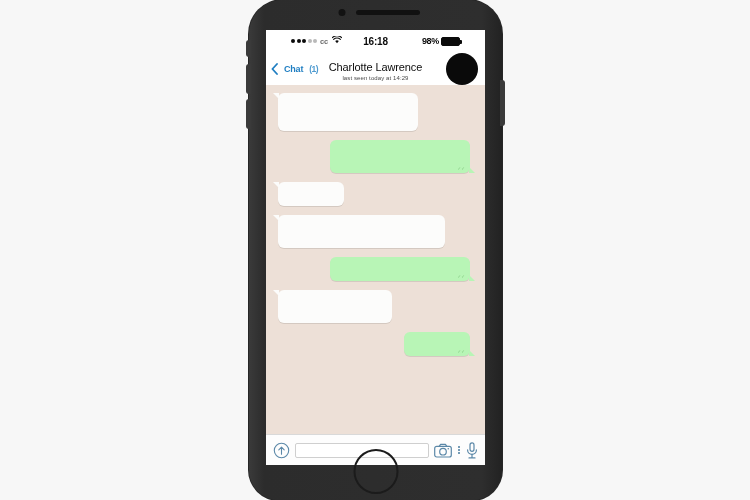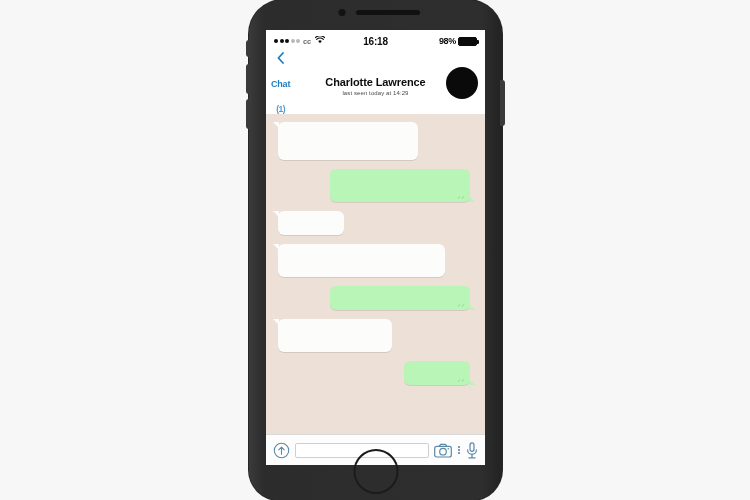--- a/index.html
+++ b/index.html
@@ -100,21 +100,21 @@
     flex-direction: column;
   }
 
   
   #status-bar {
     height: 22px;
     flex: 0 0 22px;
     background: #fff;
     display: flex;
     align-items: center;
-    padding: 0 8px;
+    padding: 0 25px;
     box-sizing: border-box;
     font-size: 9px;
     font-weight: bold;
     color: #0b0b0b;
   }
   #status-bar-left {
     display: flex;
     align-items: center;
     gap: 3px;
     flex: 1 1 0;
@@ -156,44 +156,43 @@
     background: #fff;
     display: flex;
     align-items: center;
     padding: 0 7px 0 5px;
     box-sizing: border-box;
     position: relative;
   }
   #back-button {
     display: flex;
     align-items: center;
-    gap: 15px;
+    gap: 6px;
     color: #1f7ec2;
     font-size: 9px;
     font-weight: bold;
     cursor: pointer;
     z-index: 2;
-    flex-direction: column;
   }
   #back-chevron-icon { display: flex; align-items: center; }
   #back-label { letter-spacing: -0.2px; }
   #back-badge {
     font-size: 8.5px;
     letter-spacing: -0.5px;
     color: #4f9bd0;
   }
   #header-titles {
     position: absolute;
     left: 0; right: 0;
     text-align: center;
     pointer-events: none;
   }
   #contact-name {
     font-size: 11px;
-    font-weight: bold;
+    font-weight: normal;
     color: #0c0c0c;
     letter-spacing: -0.1px;
     line-height: 13px;
     margin-top: 7px;
   }
   #contact-status {
     font-size: 6px;
     color: #4a4a4a;
     line-height: 9px;
     filter: blur(0.35px);

